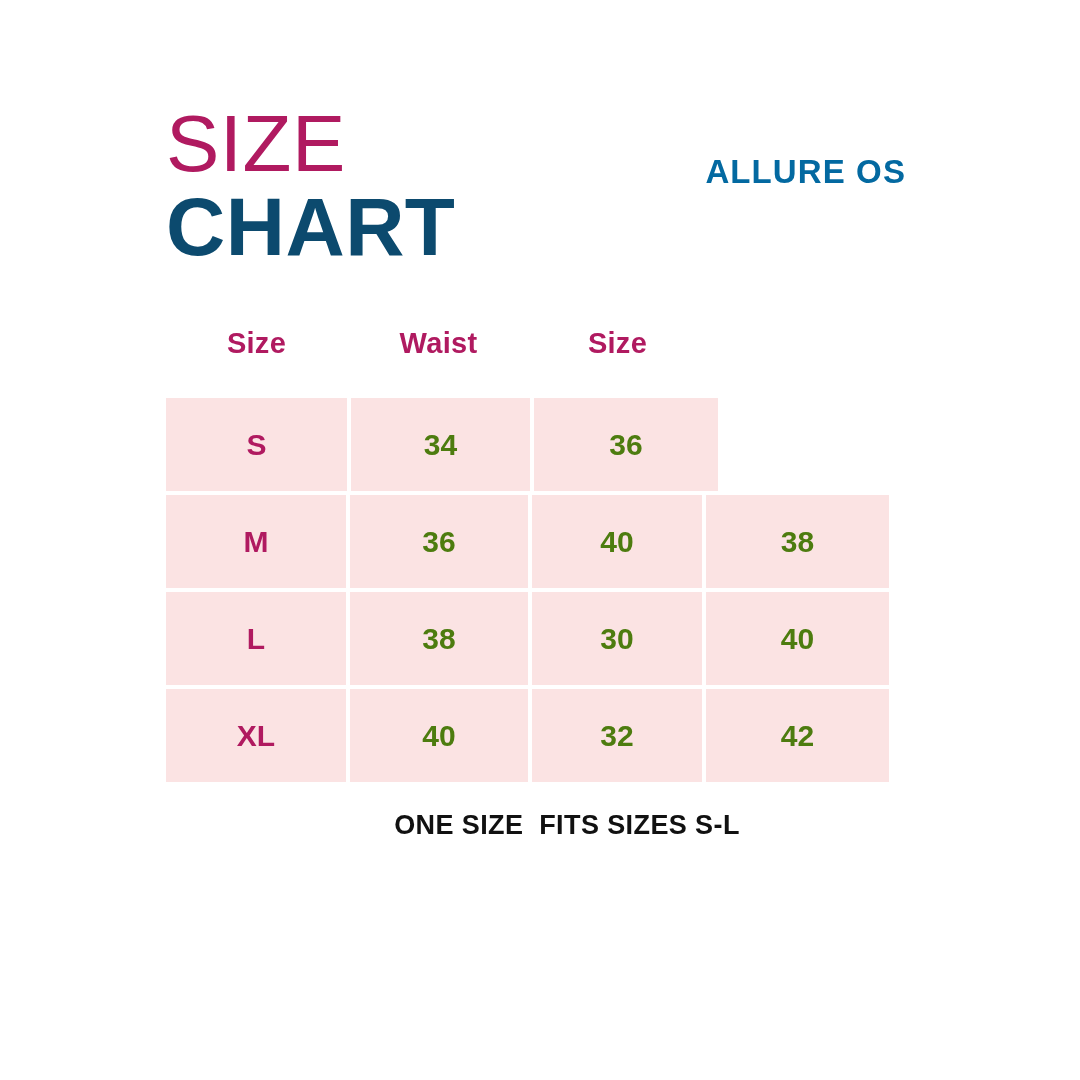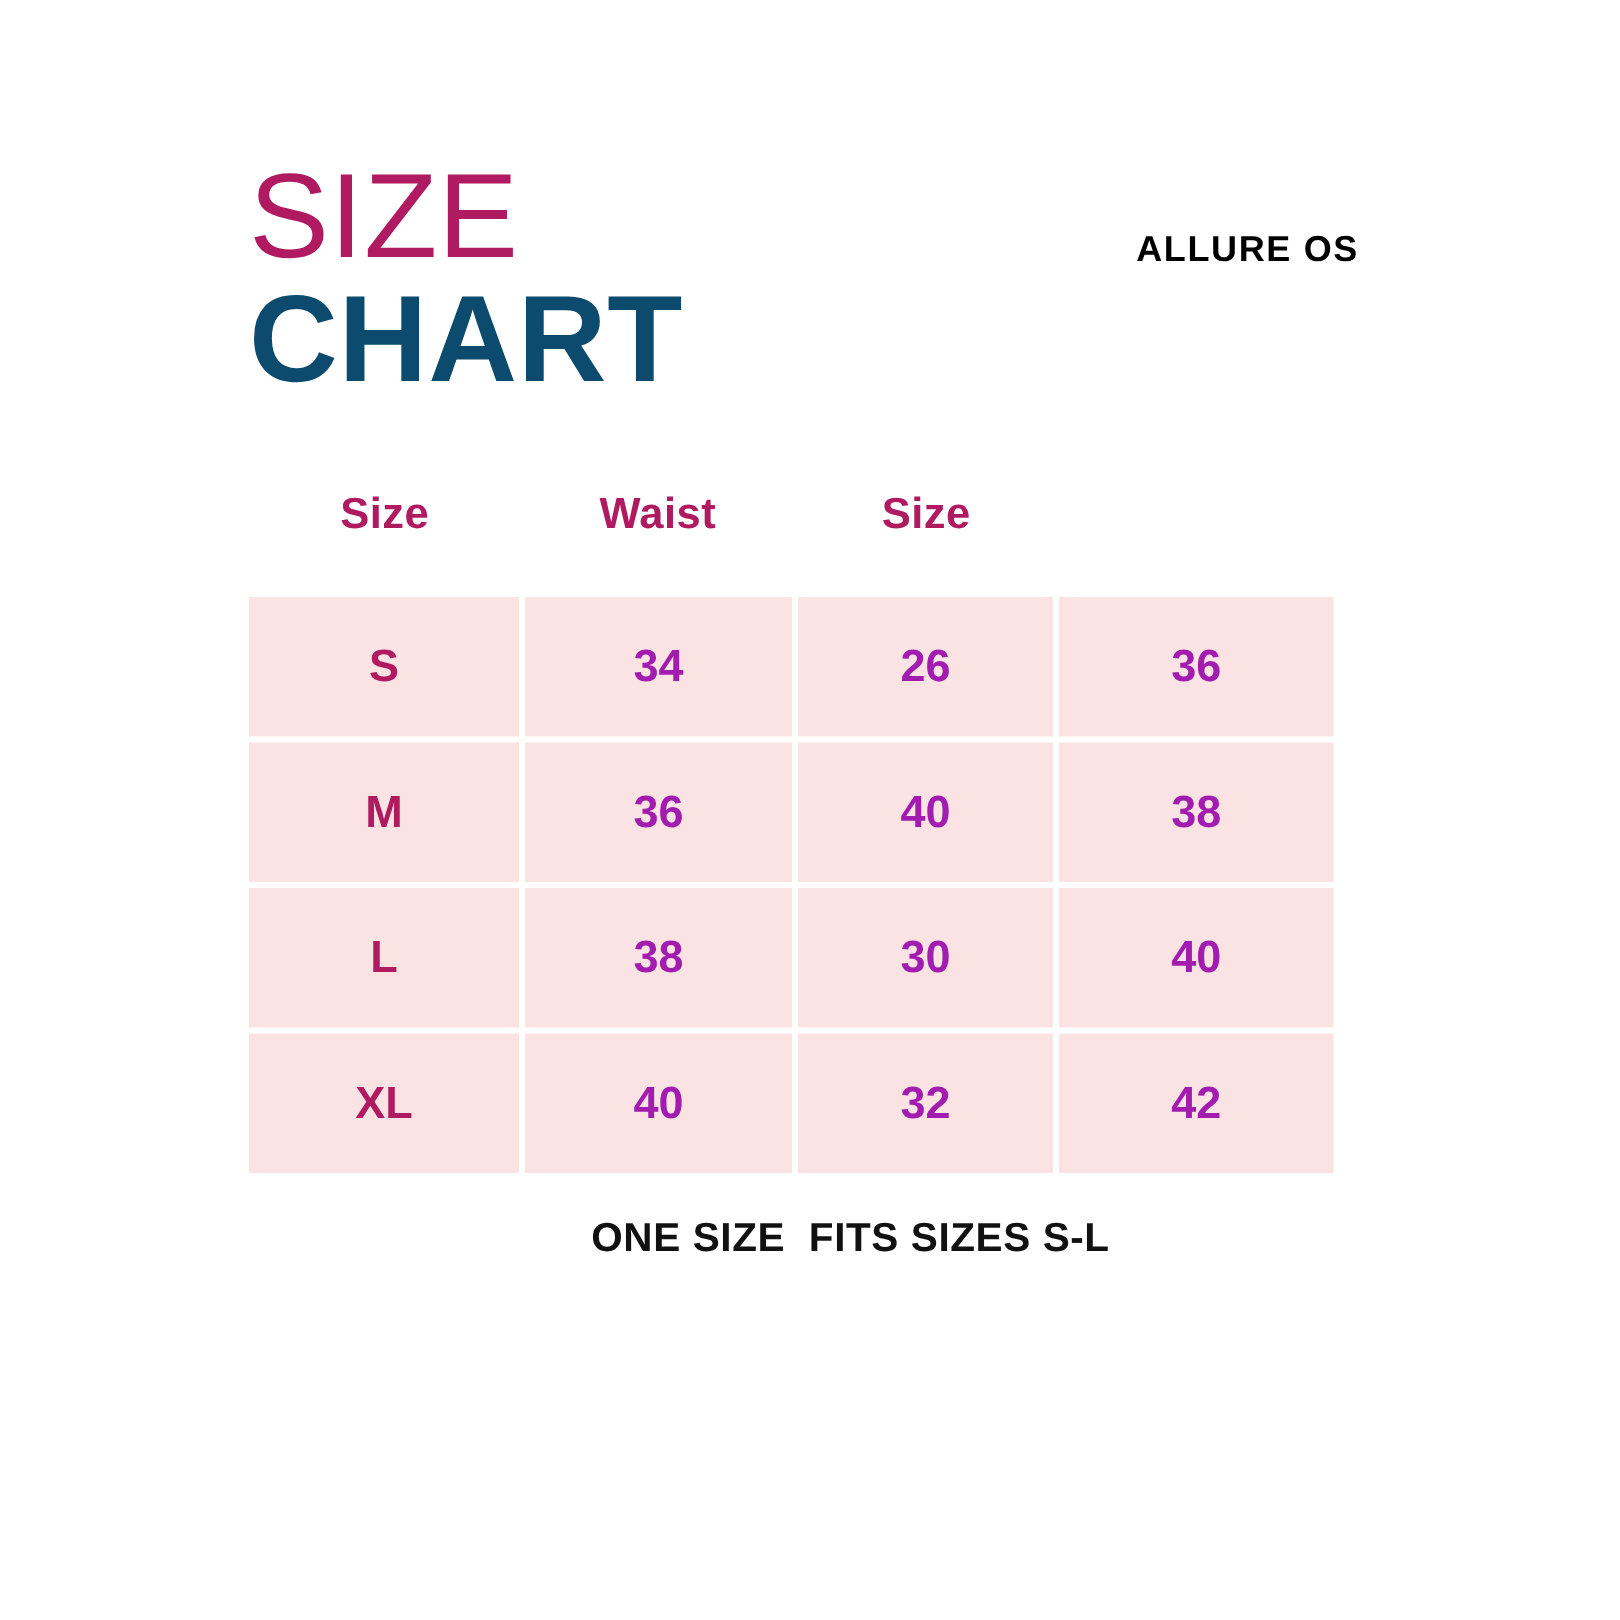--- a/index.html
+++ b/index.html
@@ -59,24 +59,24 @@
     line-height: 82px;
     margin-top: 6px;
     white-space: nowrap;
   }
 
   .brand {
     position: absolute;
     right: 0;
     top: 45px;
     font-family: "Liberation Sans", sans-serif;
-    font-size: 24px;
+    font-size: 33px;
     font-weight: 700;
     letter-spacing: 1.1px;
-    color: #000000;
+    color: #0369a1;
     white-space: nowrap;
   }
 
   
   .table-wrap {
     position: absolute;
     left: 166px;
     top: 312px;
     width: 723px;
   }
@@ -118,21 +118,21 @@
 
   .cell {
     height: 93px;
     background: #fbe3e3;
     display: flex;
     align-items: center;
     justify-content: center;
     font-family: "Liberation Sans", sans-serif;
     font-size: 30px;
     font-weight: 700;
-    color: #a21caf;
+    color: #4d7c0f;
     box-sizing: border-box;
   }
 
   .cell.c-size {
     width: 181px;
     color: #b01a60;
     margin-right: 4px;
   }
   .cell.c-bust {
     width: 179px;
@@ -181,21 +181,20 @@
       <div class="head-cell col-size">Size</div>
       <div class="head-cell col-bust">Waist</div>
       <div class="head-cell col-waist">Size</div>
     </div>
 
     <div class="body-rows">
 
       <div class="data-row">
         <div class="cell c-size">S</div>
         <div class="cell c-bust">34</div>
-        <div class="cell c-waist">26</div>
         <div class="cell c-hip">36</div>
       </div>
 
       <div class="data-row">
         <div class="cell c-size">M</div>
         <div class="cell c-bust">36</div>
         <div class="cell c-waist">40</div>
         <div class="cell c-hip">38</div>
       </div>
 

